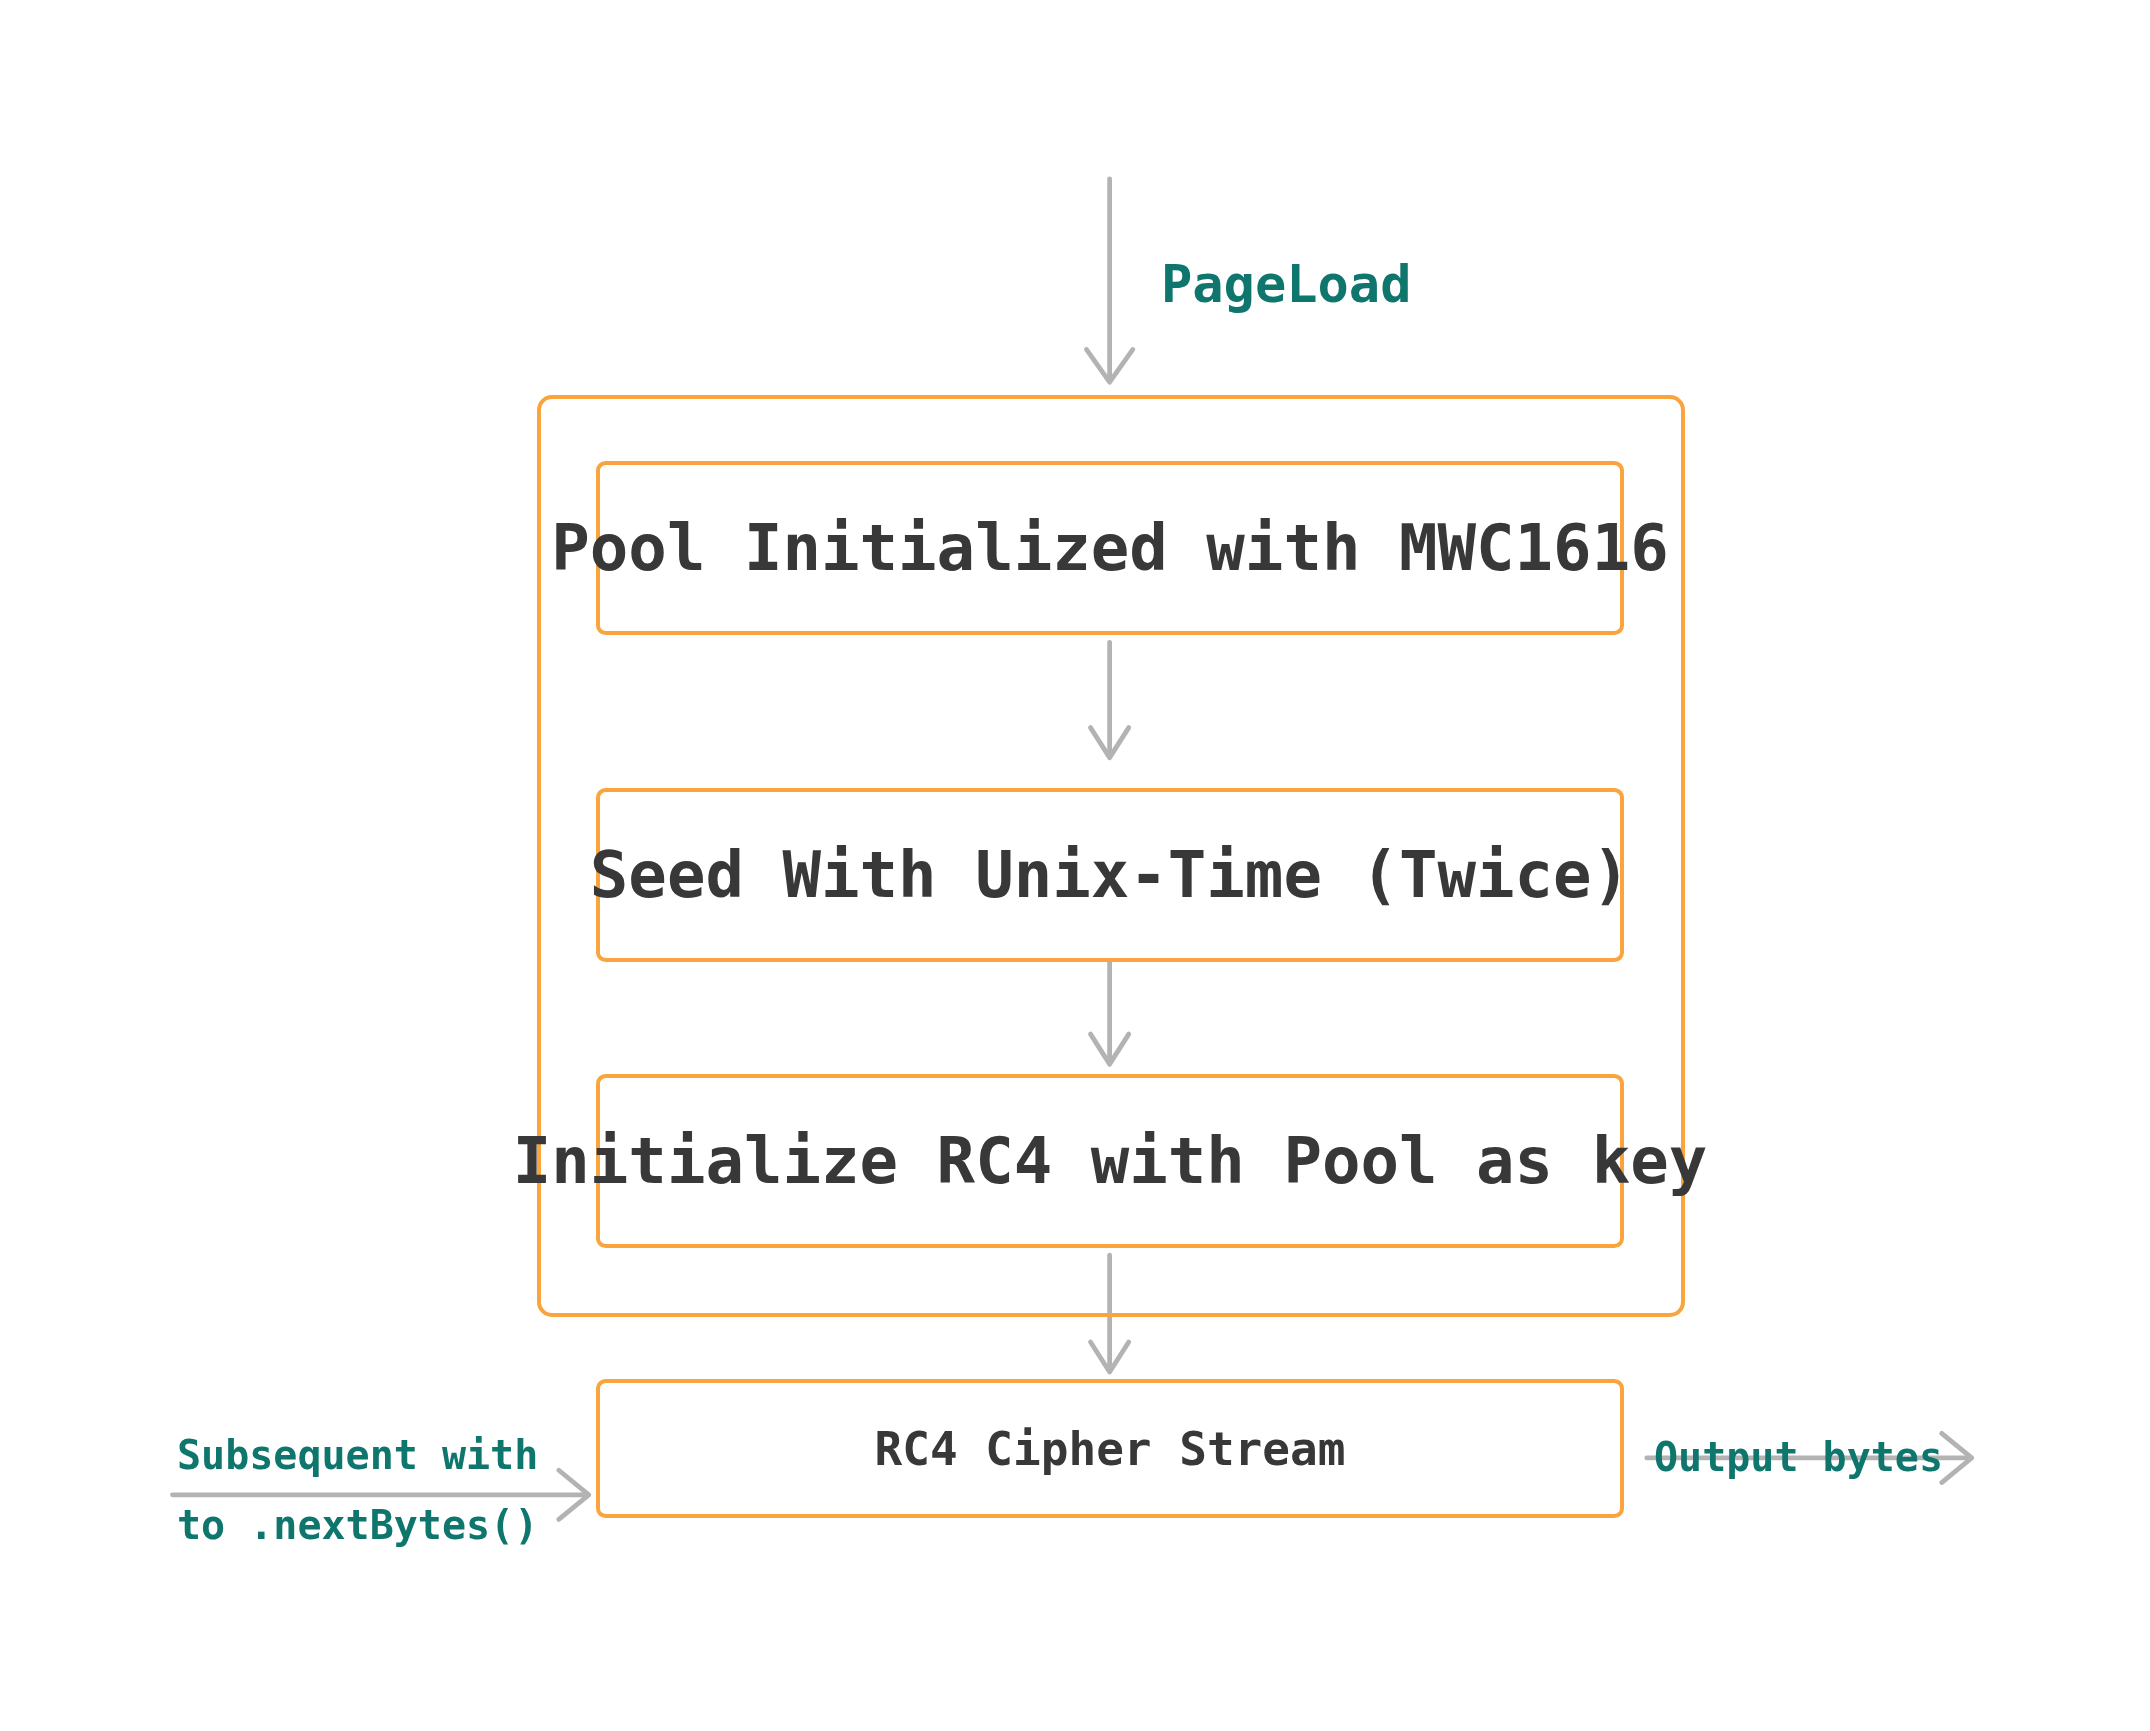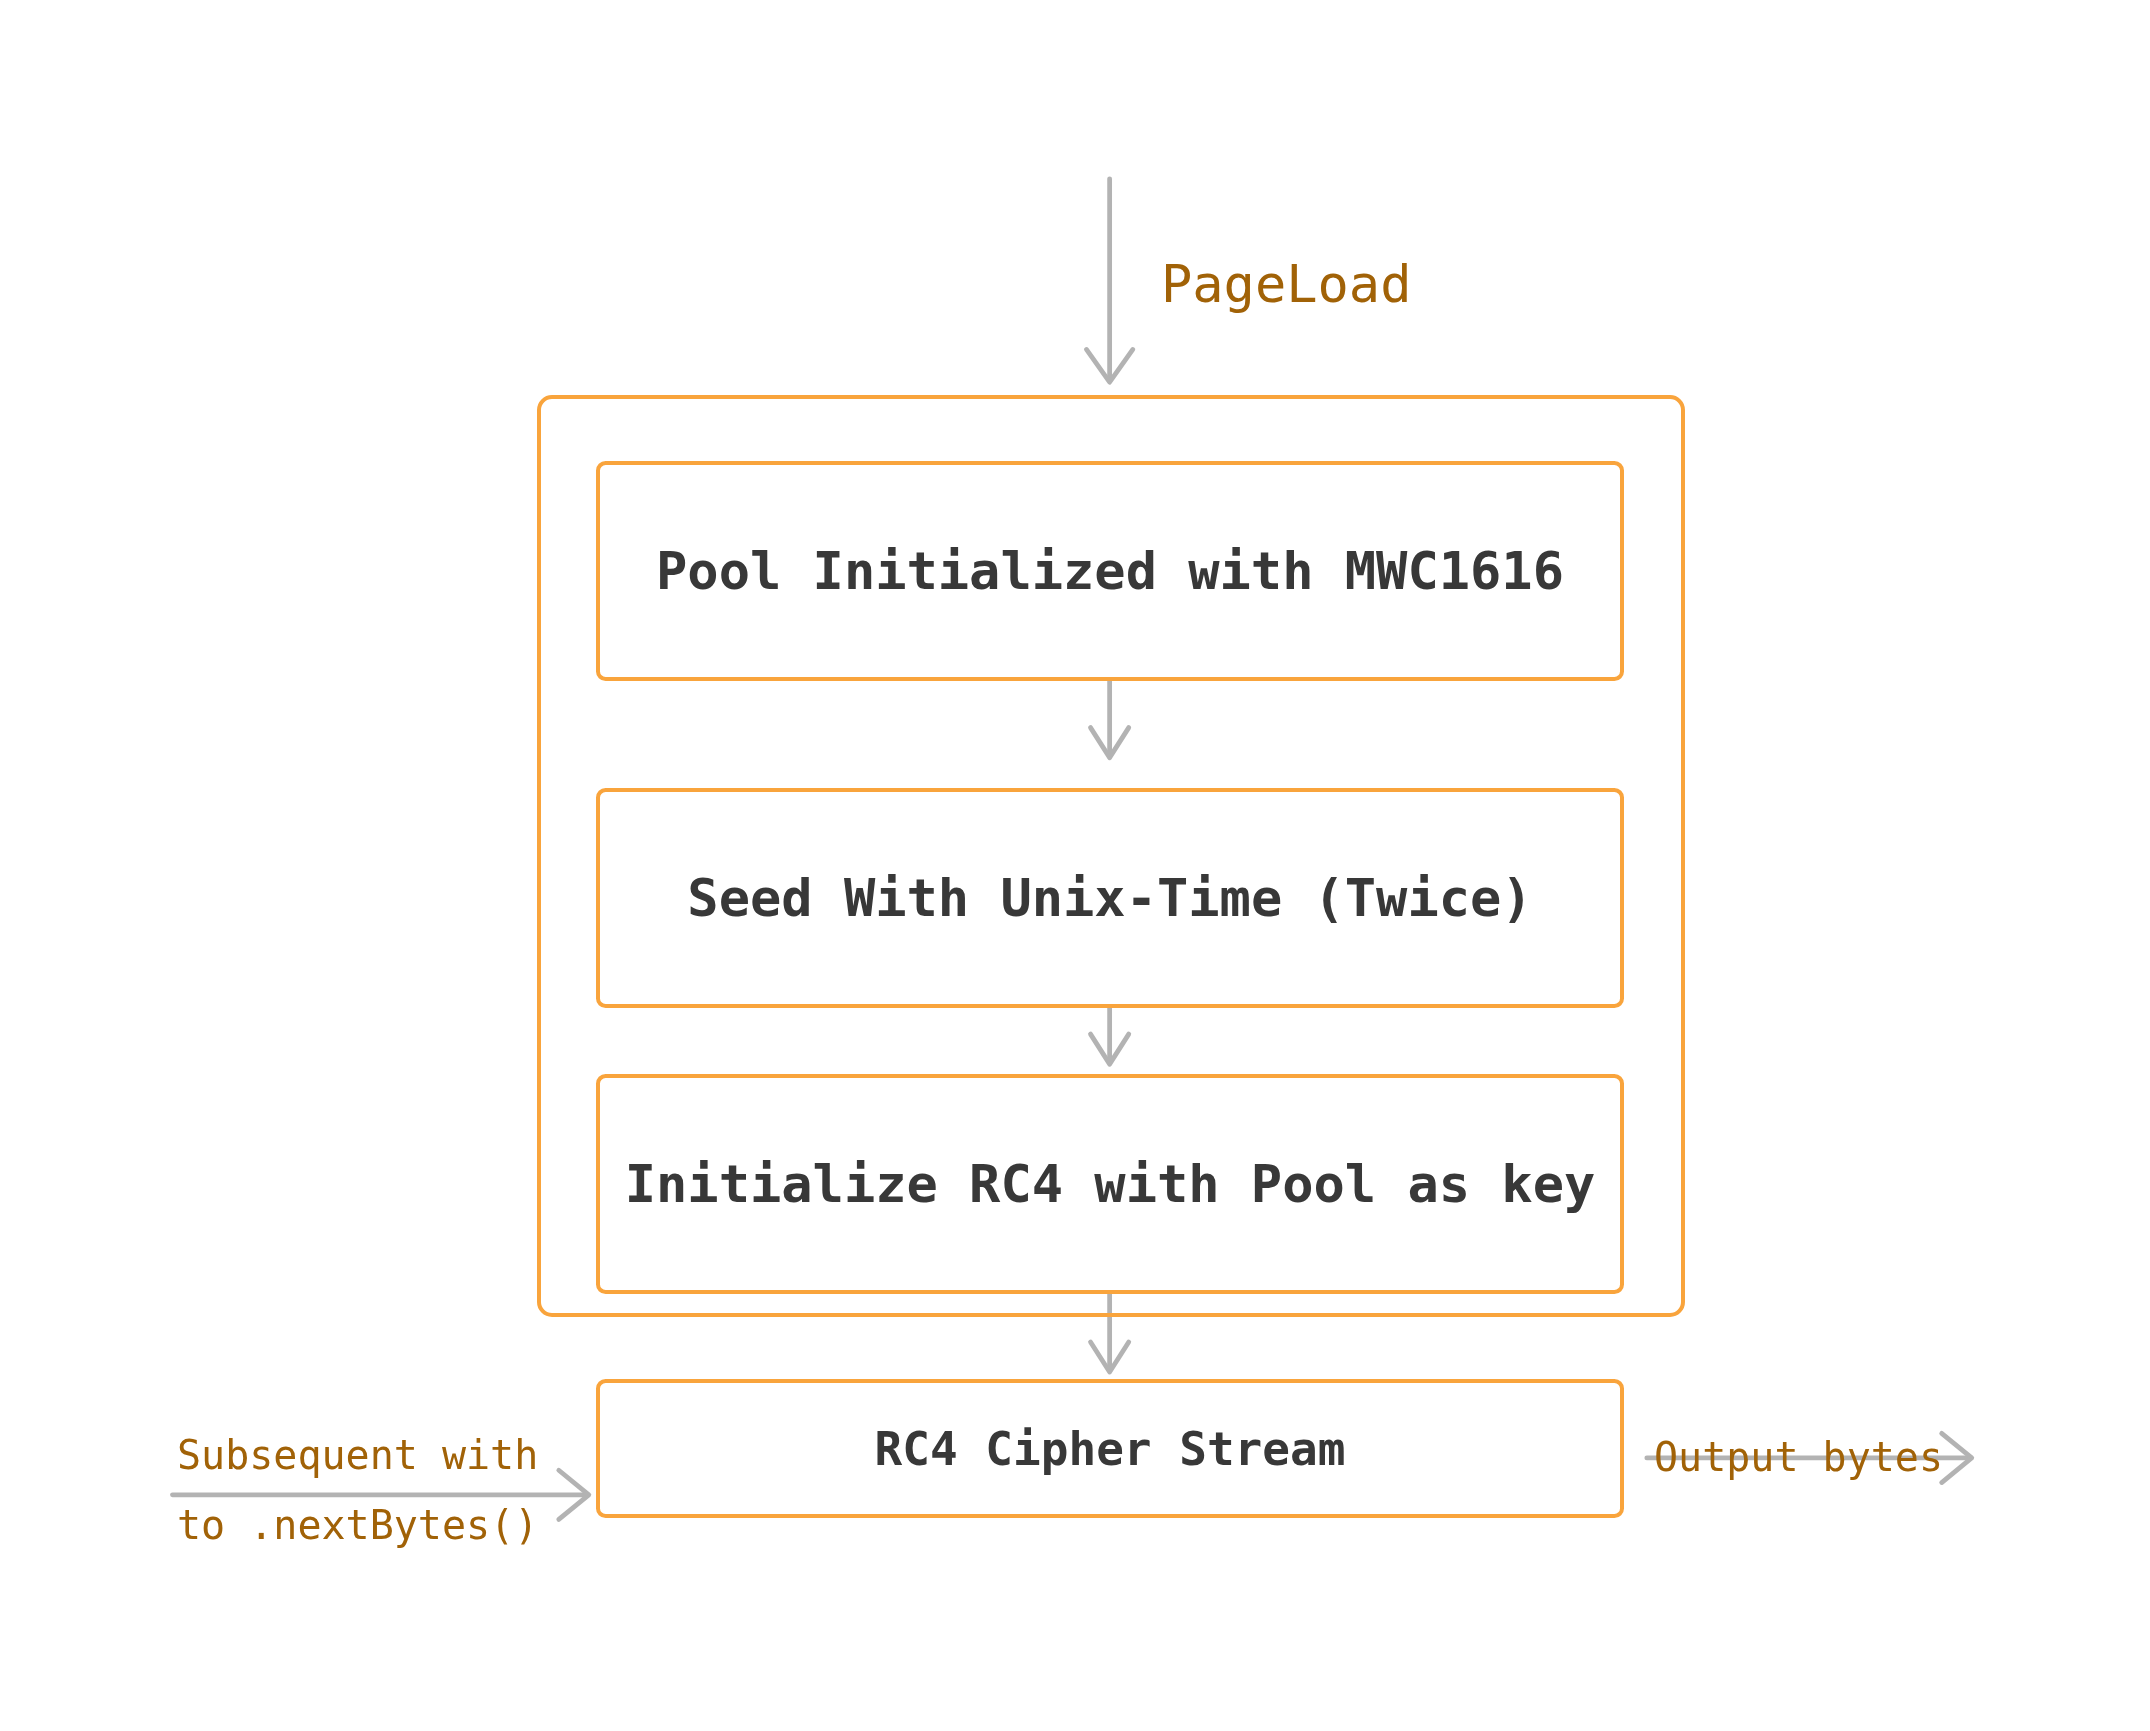--- a/index.html
+++ b/index.html
@@ -38,46 +38,46 @@
     border: 4.8px solid #f9a43c;
     border-radius: 15px;
     box-sizing: border-box;
     background: transparent;
     z-index: 2;
   }
   .node {
     position: absolute;
     left: 596px;
     width: 1028px;
-    height: 220px;
+    height: 174px;
     border: 4.8px solid #f9a43c;
     border-radius: 9.6px;
     box-sizing: border-box;
     background: #ffffff;
     display: flex;
     align-items: center;
     justify-content: center;
-    font-size: 52px;
+    font-size: 64px;
     font-weight: bold;
     color: #383838;
     white-space: nowrap;
     z-index: 3;
   }
   .node.n1 { top: 461px; }
   .node.n2 { top: 788px; }
   .node.n3 { top: 1074px; }
   .node.stream {
     top: 1379px;
     height: 139px;
     font-size: 46px;
   }
   .float-label {
     position: absolute;
-    color: #a16207;
-    font-weight: normal;
+    color: #0f766e;
+    font-weight: bold;
     white-space: nowrap;
     z-index: 4;
   }
   .pageload {
     left: 1161px; top: 254px;
     font-size: 52px;
     line-height: 61px;
   }
   .side-label {
     font-size: 40px;

